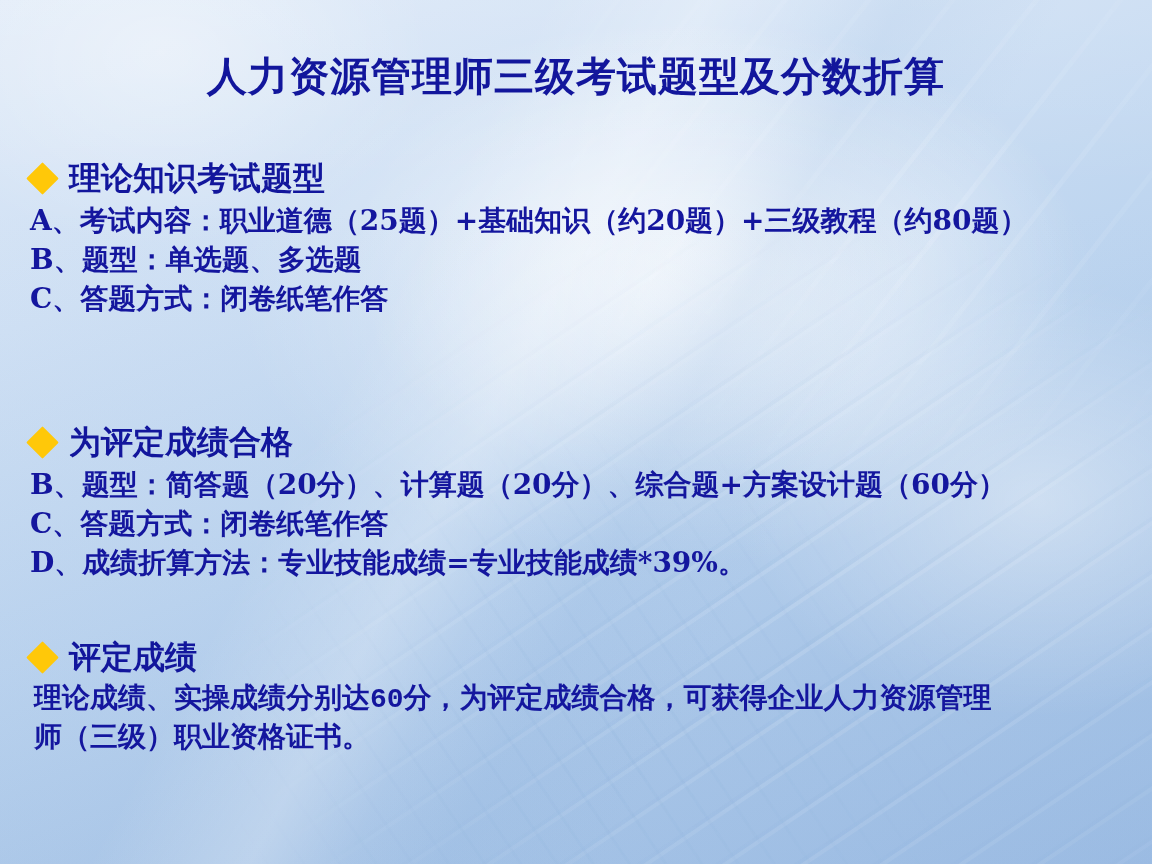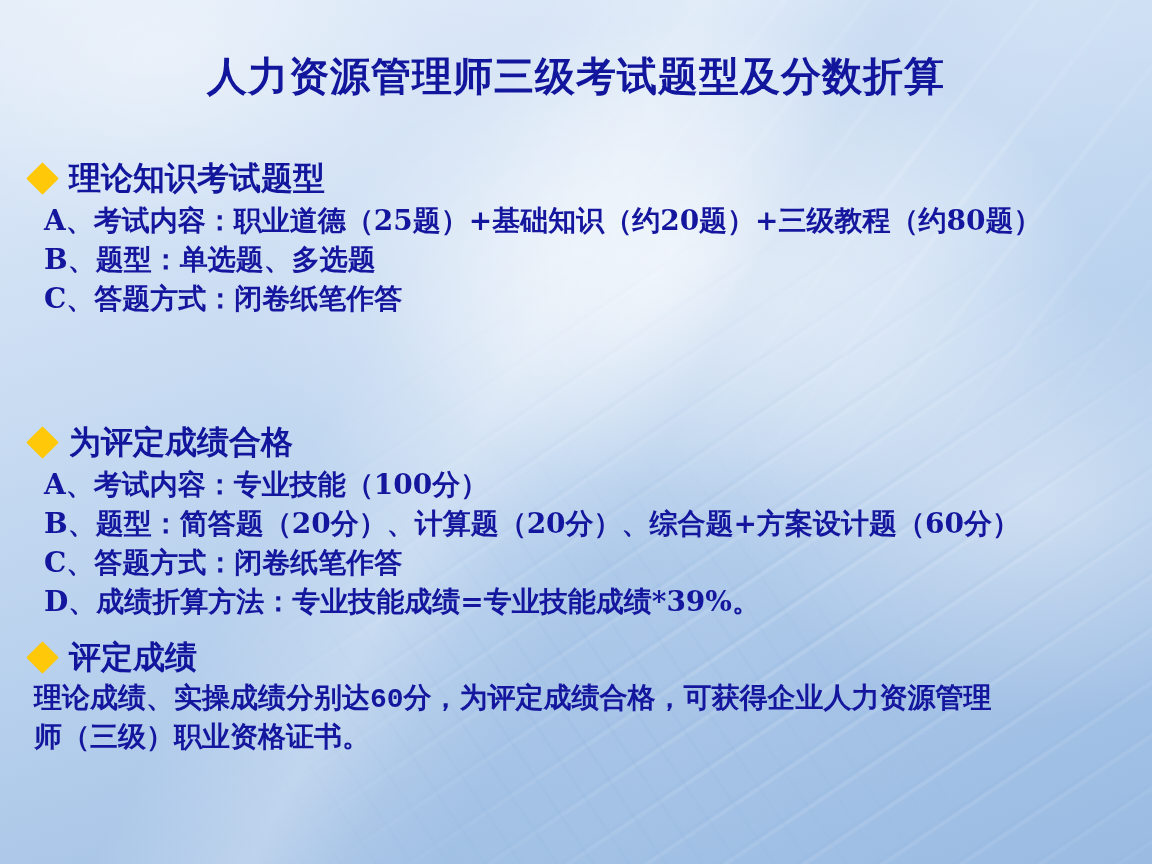--- a/index.html
+++ b/index.html
@@ -141,21 +141,21 @@
     white-space: nowrap;
     text-align: center;
   }
 
   .body-line {
     font-size: 28px;
     line-height: 39px;
     font-weight: bold;
     color: #14169e;
     white-space: nowrap;
-    margin-left: 22px;
+    margin-left: 8px;
   }
   .body-line.noindent { margin-left: 12px; font-family: Liberation Mono, monospace; }
 </style>
 </head>
 <body>
 
 <div id="slide">
 
   <div class="bg-layer bg-glow"></div>
   <div class="bg-layer bg-diagonals"></div>
@@ -176,21 +176,20 @@
       <div class="body-line">A、考试内容：职业道德（25题）+基础知识（约20题）+三级教程（约80题）</div>
       <div class="body-line">B、题型：单选题、多选题</div>
       <div class="body-line">C、答题方式：闭卷纸笔作答</div>
     </div>
 
     <div class="section section-2">
       <div class="section-head">
         <span class="diamond"></span>
         <span class="section-head-text">为评定成绩合格</span>
       </div>
-      <div class="body-line">A、考试内容：专业技能（100分）</div>
       <div class="body-line">B、题型：简答题（20分）、计算题（20分）、综合题+方案设计题（60分）</div>
       <div class="body-line">C、答题方式：闭卷纸笔作答</div>
       <div class="body-line">D、成绩折算方法：专业技能成绩=专业技能成绩*39%。</div>
     </div>
 
     <div class="section section-3">
       <div class="section-head">
         <span class="diamond"></span>
         <span class="section-head-text">评定成绩</span>
       </div>

